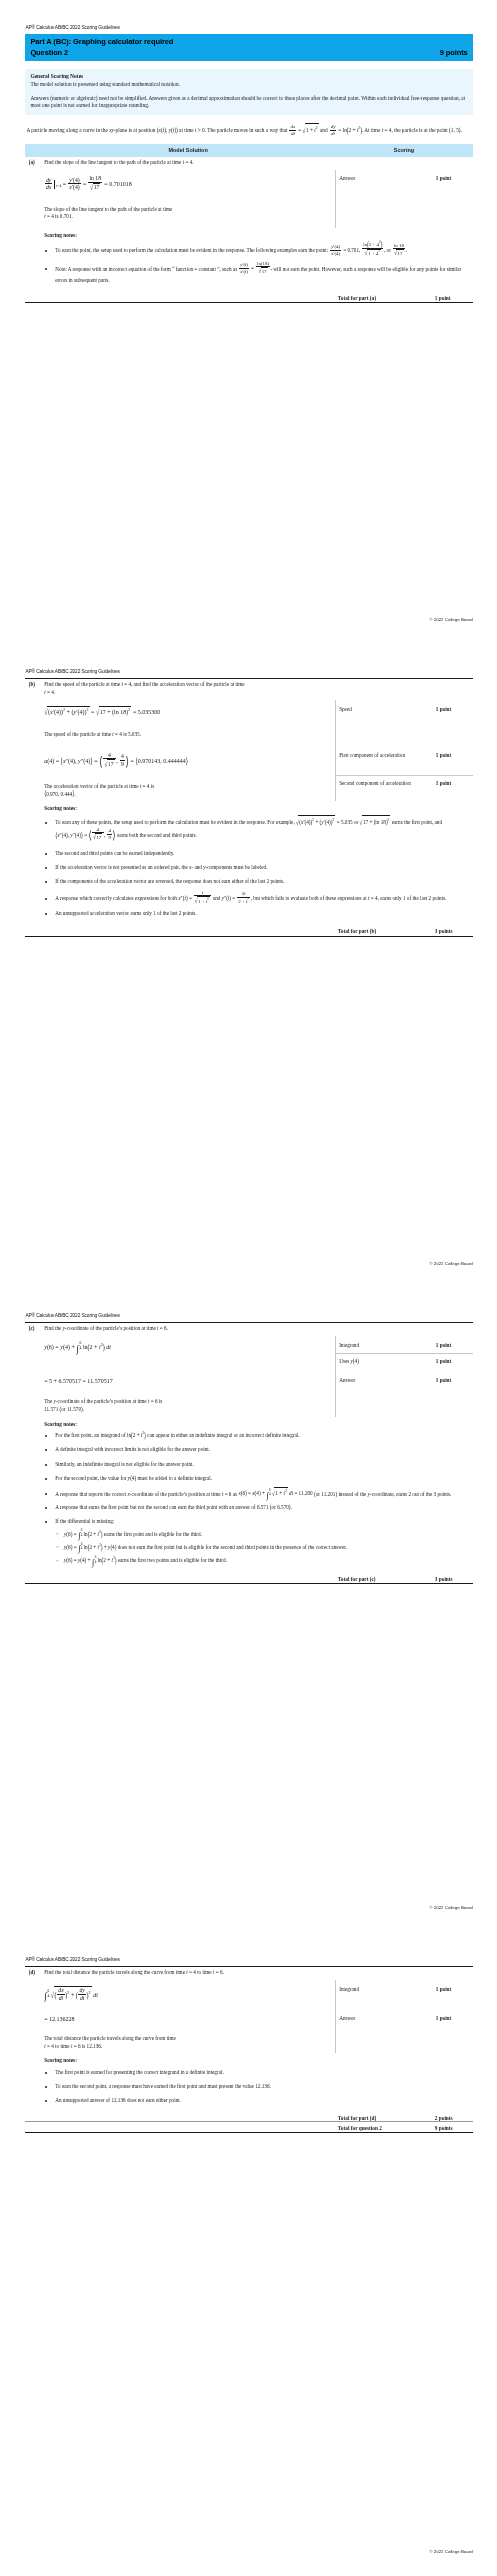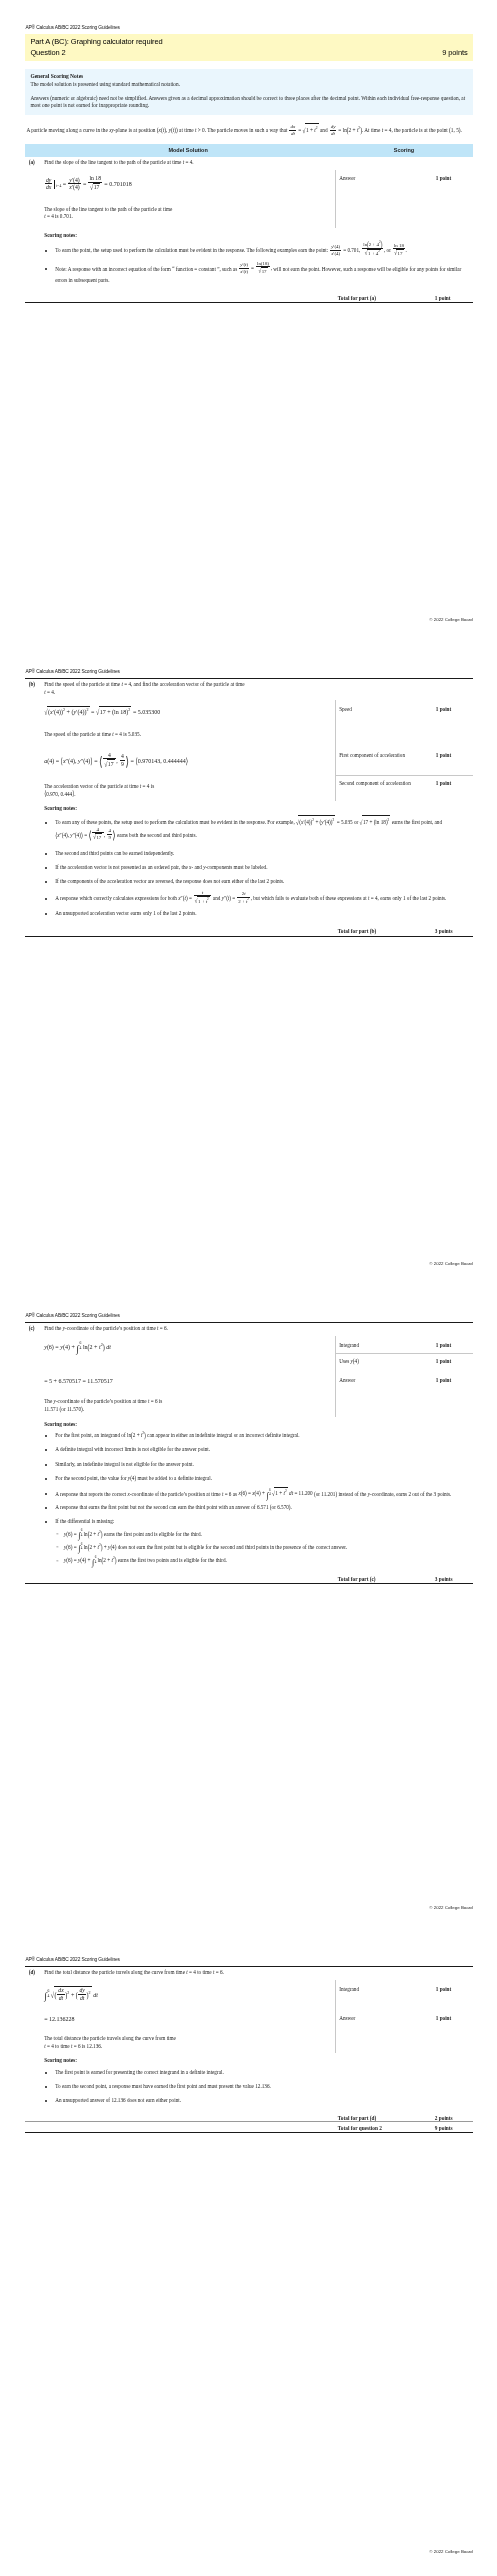--- a/index.html
+++ b/index.html
@@ -22,24 +22,24 @@
   .running-head {
     font-family: "Liberation Sans", sans-serif;
     font-size: 4.8px;
     color: #111;
     letter-spacing: -0.1px;
     margin-bottom: 3.3px;
     white-space: nowrap;
   }
 
   .title-band {
-    background: #fef9c3;
+    background: #0ea5e9;
     padding: 3.3px 5px 3.9px 5px;
     font-family: "Liberation Sans", sans-serif;
-    font-weight: normal;
+    font-weight: bold;
     color: #000;
   }
   .title-band .l1 { font-size: 7.5px; letter-spacing: -0.1px; }
   .title-band .l2 {
     display: flex; justify-content: space-between; align-items: flex-start;
     font-size: 7.5px; margin-top: 2.2px; letter-spacing: -0.1px;
   }
 
   .notes-band {
     background: #eaf6fd;

